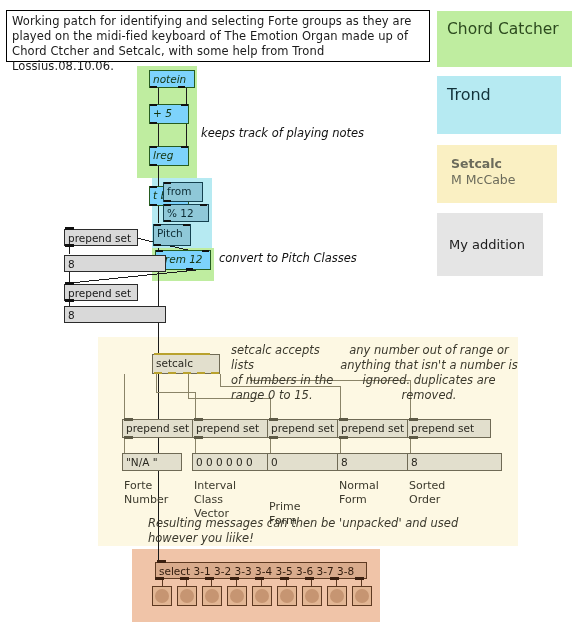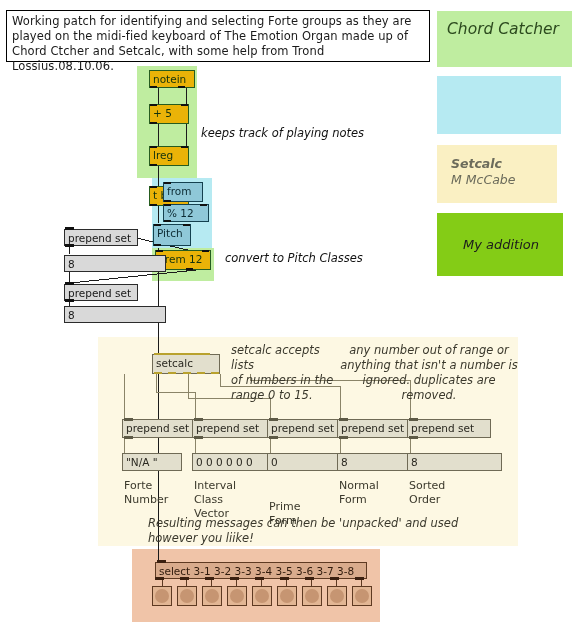--- a/index.html
+++ b/index.html
@@ -30,21 +30,20 @@
     color: #1a1a1a;
     padding: 3px 5px 0 5px;
     letter-spacing: 0.1px;
   }
 
   
   .legend {
     position: absolute;
     box-sizing: border-box;
     padding: 8px 10px 8px 10px;
-    font-style: italic;
   }
   .legend .l1 { display:block; }
   .legend .l2 { display:block; }
 
   #legend-chordcatcher {
     left: 437px; top: 11px; width: 135px; height: 56px;
     background: #bfeda0;
     color: #2c4a1e;
     font-size: 15.5px;
     line-height: 20px;
@@ -58,44 +57,44 @@
     line-height: 21px;
   }
   #legend-setcalc {
     left: 437px; top: 145px; width: 120px; height: 58px;
     background: #faf0c3;
     padding-top: 11px; padding-left: 14px;
   }
   #legend-setcalc .l1 { font-size: 12.5px; font-weight: bold; color: #6b6b5b; }
   #legend-setcalc .l2 { font-size: 12.5px; color: #6b6b5b; margin-top: 1px; }
   #legend-myaddition {
-    left: 437px; top: 213px; width: 126px; height: 63px;
-    background: #84cc16;
-    padding-top: 24px; padding-left: 12px; text-align: center;
+    left: 437px; top: 213px; width: 106px; height: 63px;
+    background: #e5e5e5;
+    padding-top: 24px; padding-left: 12px;
   }
   #legend-myaddition .l1 { font-size: 13px; color: #1c1c1c; }
 
   
   #region-green-top  { left:137px; top:66px;  width:60px;  height:112px; background:#bfeda0; }
   #region-blue       { left:152px; top:178px; width:60px;  height:70px;  background:#b6eaf2; }
   #region-green-bot  { left:152px; top:248px; width:62px;  height:33px;  background:#bfeda0; }
   #region-cream      { left:98px;  top:337px; width:420px; height:209px; background:#fdf8e3; }
   #region-peach      { left:132px; top:549px; width:248px; height:73px;  background:#f0c4a8; }
   svg.cords { position:absolute; left:0; top:0; width:578px; height:632px; pointer-events:none; }
 
   
   .obj {
     position:absolute; box-sizing:border-box;
     border:1px solid #1b3d1b;
     font-size:10.5px;
     line-height:12px;
     padding:2px 3px 0 3px;
     white-space:nowrap;
   }
-  .obj-green { background:#eab308; border-color:#265c1f; color:#13330d; }
+  .obj-green { background:#7dd3fc; border-color:#265c1f; color:#13330d;font-style:italic; }
   .obj-blue  { background:#8fc8d8; border-color:#14414f; color:#0c2b33; }
   .obj-grey  { background:#d9d9d9; border-color:#2b2b2b; color:#181818; }
   .obj-cream { background:#e2dfcd; border-color:#6f6a55; color:#2a2820; }
   .obj-peach { background:#d9ab8c; border-color:#5e3a22; color:#2f1a0c; }
 
   
   .msg {
     position:absolute; box-sizing:border-box;
     border:1px solid #2b2b2b;
     background:#d9d9d9;
@@ -217,20 +216,21 @@
     <path d="M361,578 L361,586"></path>
   </g>
 </svg>
 
 <div class="abs" id="header-comment">Working patch for identifying and selecting Forte groups as they are played on the midi-fied keyboard of The Emotion Organ made up of Chord Ctcher and Setcalc, with some help from Trond Lossius.08.10.06.</div>
 
 <div class="legend" id="legend-chordcatcher">
   <span class="l1">Chord Catcher</span>
 </div>
 <div class="legend" id="legend-trond">
+  <span class="l1">Trond</span>
 </div>
 <div class="legend" id="legend-setcalc">
   <span class="l1">Setcalc</span>
   <span class="l2">M McCabe</span>
 </div>
 <div class="legend" id="legend-myaddition">
   <span class="l1">My addition</span>
 </div>
 
 <div class="obj obj-green" style="left:149px; top:70px; width:46px; height:18px;">notein</div>
@@ -328,21 +328,21 @@
 
 <div class="comment comment-olive" style="left:231px; top:343px; width:105px;">setcalc accepts lists
 of numbers in the
 range 0 to 15.</div>
 <div class="comment comment-olive" style="left:339px; top:343px; width:180px;text-align:center;">any number out of range or
 anything that isn't a number is
 ignored. duplicates are removed.</div>
 <div class="comment comment-olive" style="left:148px; top:516px; width:360px;">Resulting messages can then be 'unpacked' and used however you liike!</div>
 
 <div class="comment" style="left:201px; top:126px;">keeps track of playing notes</div>
-<div class="comment" style="left:219px; top:251px;margin-left:6px;">convert to Pitch Classes</div>
+<div class="comment" style="left:219px; top:251px;">convert to Pitch Classes</div>
 
 <div class="obj obj-peach" style="left:155px; top:562px; width:212px; height:17px;">select 3-1 3-2 3-3 3-4 3-5 3-6 3-7 3-8</div>
 <div class="nib" style="left:157px; top:560px; width:9px; height:3px; background:#3b2010;"></div>
 <div id="select-outlets">
     <div class="nib" style="left: 155px; top: 577px; width: 9px; height: 3px; background: rgb(59, 32, 16);"></div>
     <div class="nib" style="left: 180px; top: 577px; width: 9px; height: 3px; background: rgb(59, 32, 16);"></div>
     <div class="nib" style="left: 205px; top: 577px; width: 9px; height: 3px; background: rgb(59, 32, 16);"></div>
     <div class="nib" style="left: 230px; top: 577px; width: 9px; height: 3px; background: rgb(59, 32, 16);"></div>
     <div class="nib" style="left: 255px; top: 577px; width: 9px; height: 3px; background: rgb(59, 32, 16);"></div>
     <div class="nib" style="left: 280px; top: 577px; width: 9px; height: 3px; background: rgb(59, 32, 16);"></div>

